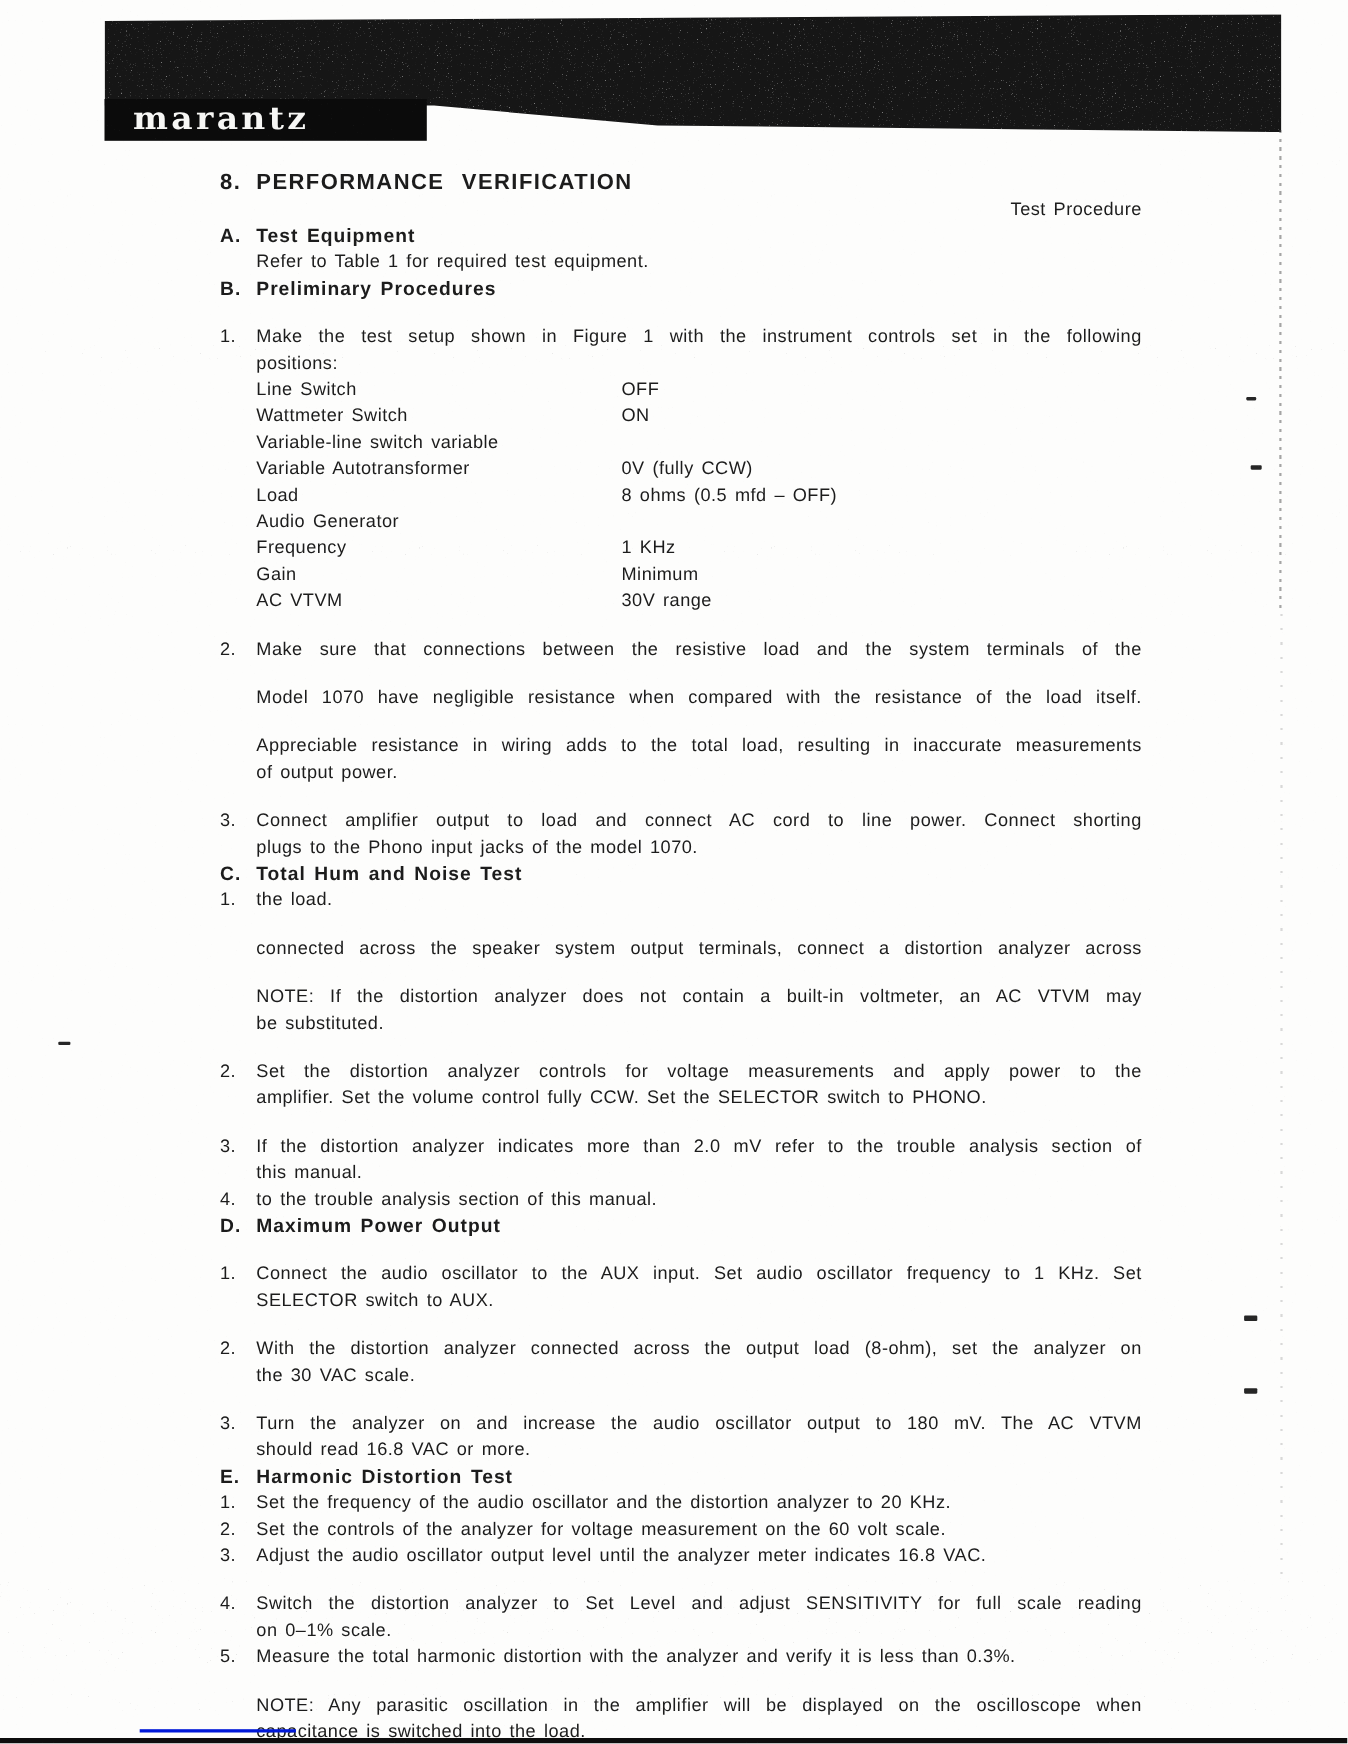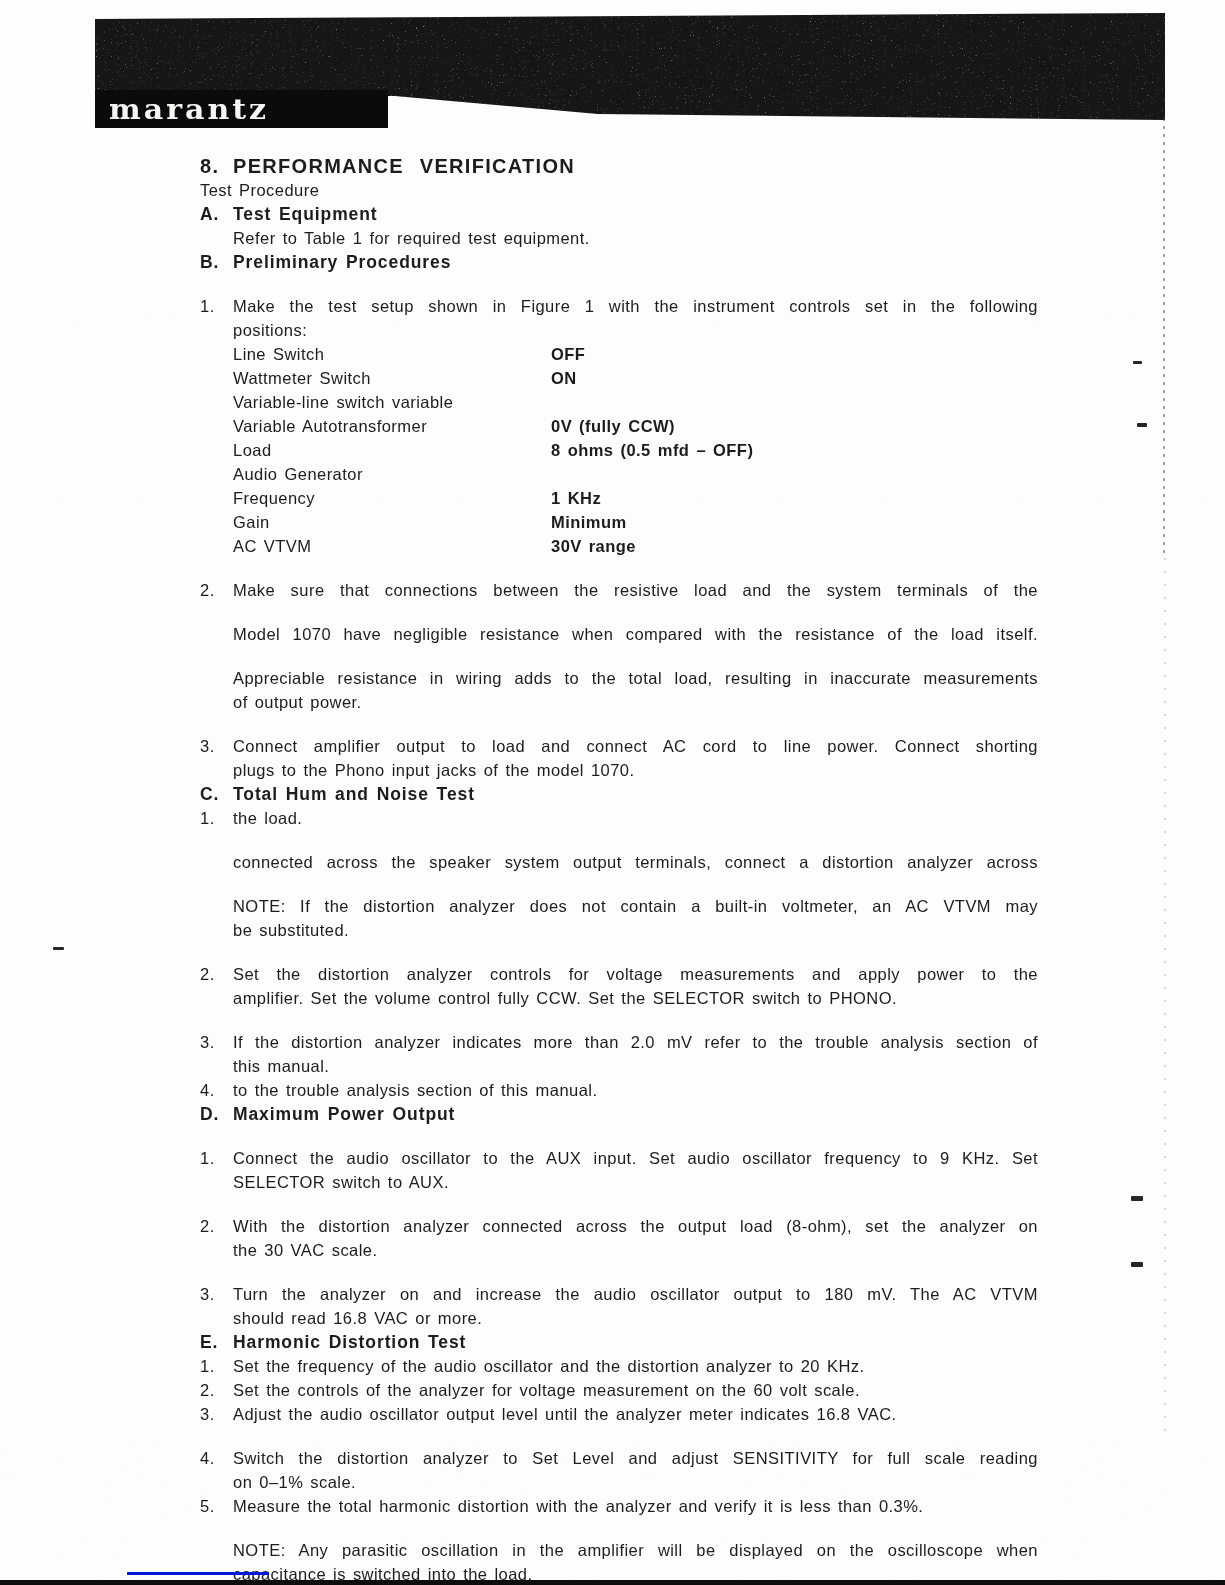--- a/index.html
+++ b/index.html
@@ -12,41 +12,41 @@
   
   .header-band{
     position:absolute;left:95px;top:13px;width:1070px;height:108px;
     background:#161616;
     clip-path:polygon(0 6px,100% 0,100% 107px,47% 101px,28% 83px,0 83px);
   }
   .header-band svg{position:absolute;left:0;top:0;}
   .logo-box{
     position:absolute;left:95px;top:90px;width:293px;height:38px;
     background:#0b0b0b;display:flex;align-items:center;box-sizing:border-box;
-    padding-left:14px;
+    padding-left:26px;
   }
   .logo-text{
     font-family:"DejaVu Serif",serif;font-weight:bold;font-size:30px;
     color:#f7f7f5;letter-spacing:3px;line-height:1;transform:scaleY(.95);
   }
 
   
   .content{
     position:absolute;left:200px;top:154px;width:838px;
     font-size:16.5px;line-height:24px;letter-spacing:.45px;word-spacing:2px;
   }
   .ln{min-height:24px;}
   .jl{text-align:justify;text-align-last:justify;margin-top:20px;}
   .item{position:relative;padding-left:33px;}
   .num{position:absolute;left:0;top:0;}
-  .plain{padding-left:0;}
+  .plain{padding-left:0;text-align:right;}
   .sect{font-weight:bold;font-size:17.5px;letter-spacing:.9px;}
   .title-row{font-size:20px;font-weight:bold;letter-spacing:1.3px;word-spacing:9px;}
   .srow{position:relative;padding-left:33px;height:24px;}
-  .sval{position:absolute;left:351px;top:0;font-weight:bold;}
+  .sval{position:absolute;left:365px;top:0;}
 
   
   .scan-edge-a{
     position:absolute;left:1163px;top:118px;width:2px;height:440px;opacity:.5;
     background:repeating-linear-gradient(180deg,#4c4c4c 0 3px,transparent 3px 8px);
   }
   .scan-edge-b{
     position:absolute;left:1164px;top:558px;width:2px;height:880px;opacity:.22;
     background:repeating-linear-gradient(180deg,#555 0 2px,transparent 2px 13px);
   }
@@ -189,21 +189,21 @@
     <div class="ln">to the trouble analysis section of this manual.</div>
   </div>
 
   <div class="item sect">
     <span class="num">D.</span>
     <span>Maximum Power Output</span>
   </div>
 
   <div class="item">
     <span class="num">1.</span>
-    <div class="ln jl">Connect the audio oscillator to the AUX input. Set audio oscillator frequency to 9 KHz. Set</div>
+    <div class="ln jl">Connect the audio oscillator to the AUX input. Set audio oscillator frequency to 1 KHz. Set</div>
     <div class="ln">SELECTOR switch to AUX.</div>
   </div>
 
   <div class="item">
     <span class="num">2.</span>
     <div class="ln jl">With the distortion analyzer connected across the output load (8-ohm), set the analyzer on</div>
     <div class="ln">the 30 VAC scale.</div>
   </div>
 
   <div class="item">

